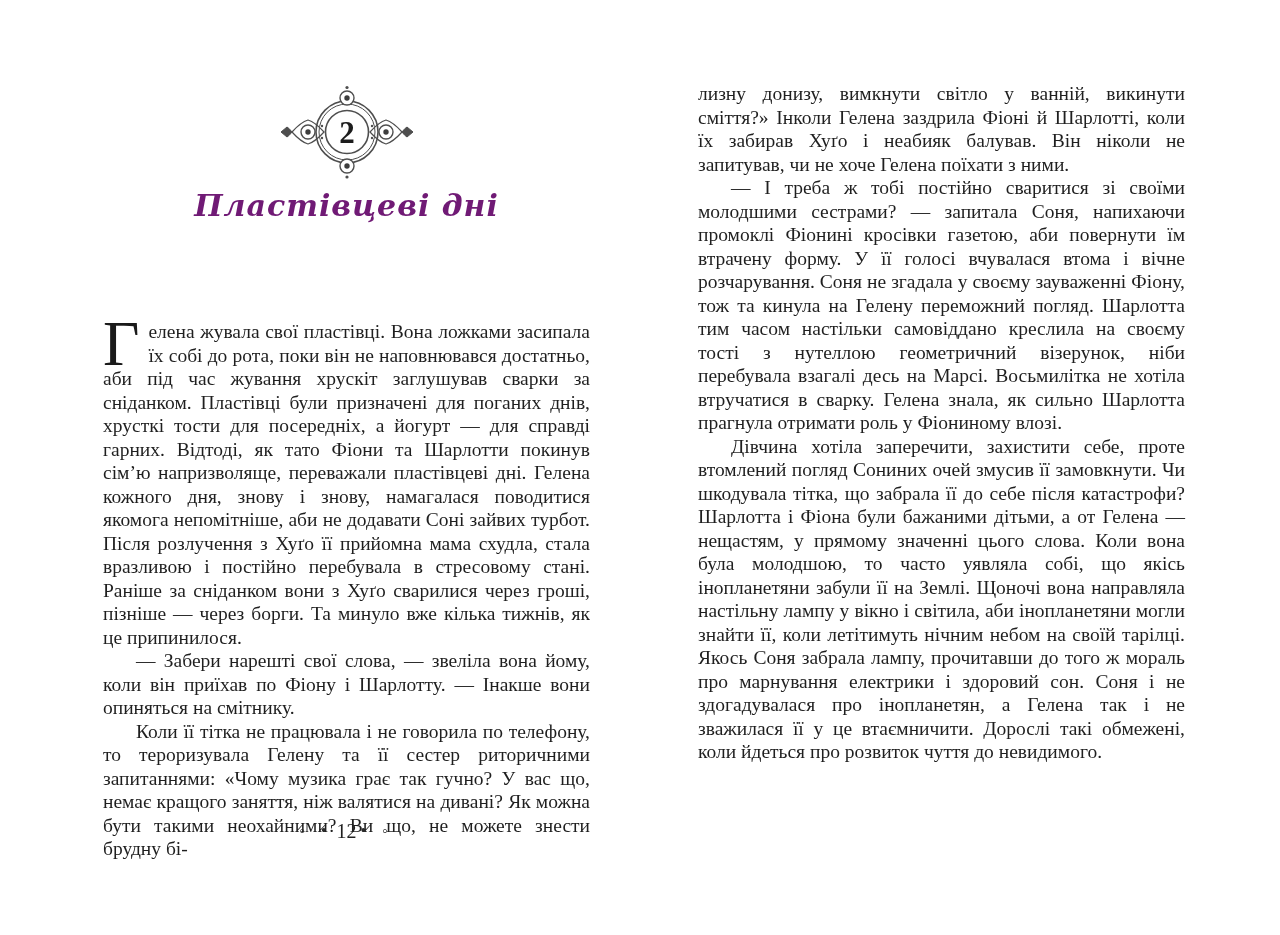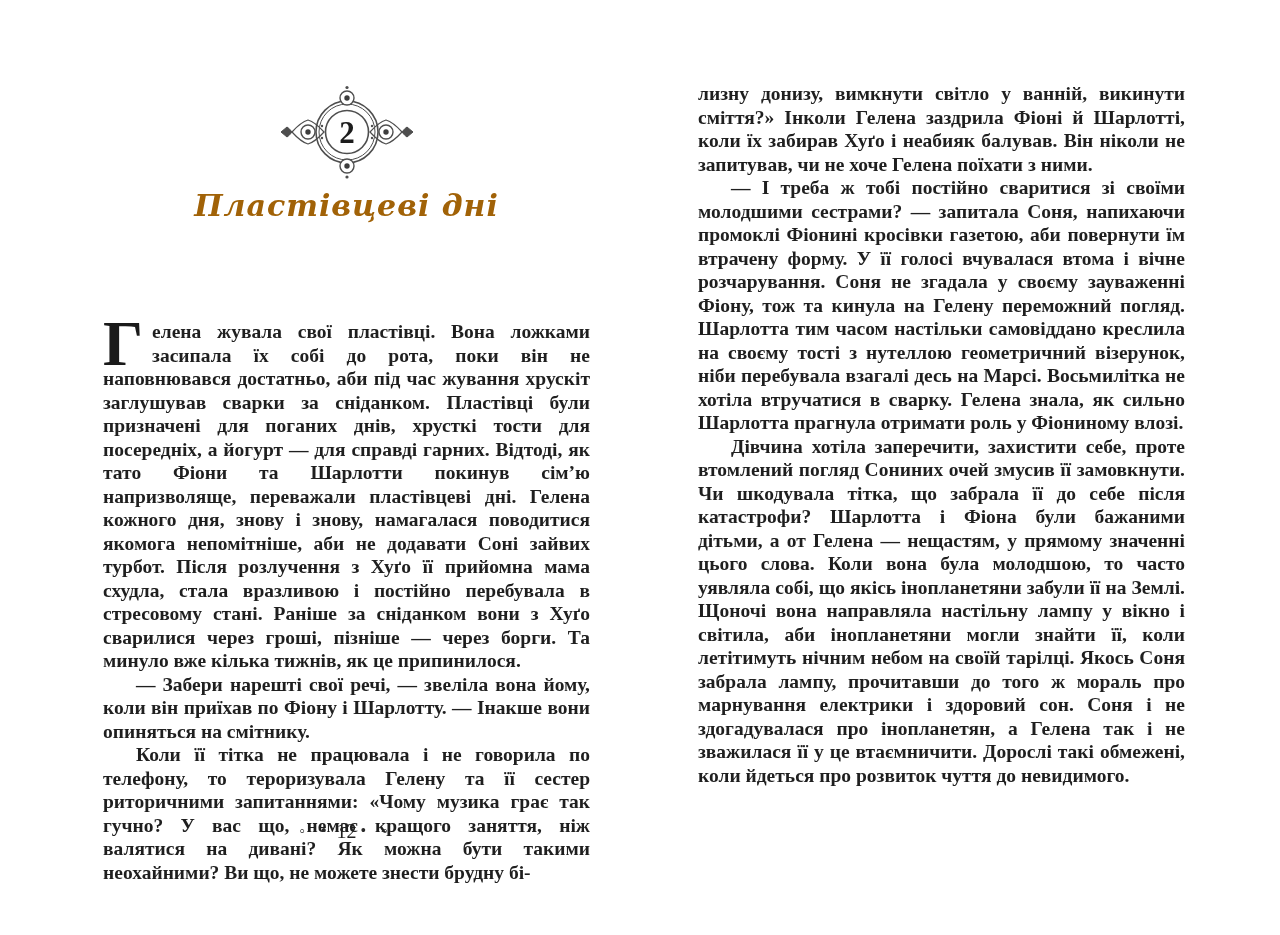--- a/index.html
+++ b/index.html
@@ -38,36 +38,36 @@
   .chapter-title {
     position: absolute;
     top: 188px;
     left: 0;
     width: 100%;
     text-align: center;
     font-family: "DejaVu Serif", serif;
     font-style: italic;
     font-size: 30px;
     letter-spacing: 1px;
-    color: #a16207;
+    color: #701a75;
   }
 
   .body-text {
     position: absolute;
     left: 0;
     right: 0;
     font-size: 19.5px;
     line-height: 23.5px;
     text-align: justify;
     color: #1f1f1f;
   }
   .body-left  { top: 320px; }
   .body-right { top: 82px; }
 
-  .body-text p { margin: 0; font-weight: bold; }
+  .body-text p { margin: 0; }
   .body-text p.indent { text-indent: 33px; }
 
   .dropcap {
     float: left;
     font-size: 63px;
     line-height: 45px;
     padding: 2px 9px 0 0;
     color: #1a1a1a;
   }
 
@@ -130,21 +130,21 @@
         <circle cx="70" cy="93" r="1.6" fill="#4e4e4e" stroke="none"></circle>
       </g>
       <text x="70" y="59" text-anchor="middle" class="chapter-num-text">2</text>
     </svg>
   </div>
 
   <h1 class="chapter-title">Пластівцеві дні</h1>
 
   <div class="body-text body-left">
     <p><span class="dropcap">Г</span><span>елена жувала свої пластівці. Вона ложками засипала їх собі до рота, поки він не наповнювався достатньо, аби під час жування хрускіт заглушував сварки за сніданком. Пластівці були призначені для поганих днів, хрусткі тости для посередніх, а йогурт — для справді гарних. Відтоді, як тато Фіони та Шарлотти покинув сім’ю напризволяще, переважали пластівцеві дні. Гелена кожного дня, знову і знову, намагалася поводитися якомога непомітніше, аби не додавати Соні зайвих турбот. Після розлучення з Хуґо її прийомна мама схудла, стала вразливою і постійно перебувала в стресовому стані. Раніше за сніданком вони з Хуґо сварилися через гроші, пізніше — через борги. Та минуло вже кілька тижнів, як це припинилося.</span></p>
-    <p class="indent">— Забери нарешті свої речі, — звеліла вона йому, коли він приїхав по Фіону і Шарлотту. — Інакше вони опиняться на смітнику.</p>
+    <p class="indent">— Забери нарешті свої слова, — звеліла вона йому, коли він приїхав по Фіону і Шарлотту. — Інакше вони опиняться на смітнику.</p>
     <p class="indent">Коли її тітка не працювала і не говорила по телефону, то тероризувала Гелену та її сестер риторичними запитаннями: «Чому музика грає так гучно? У вас що, немає кращого заняття, ніж валятися на дивані? Як можна бути такими неохайними? Ви що, не можете знести брудну бі-</p>
   </div>
 
   <div class="page-footer">
     <span class="footer-deco">◦ •</span><span class="footer-num">12</span><span class="footer-deco">• ◦</span>
   </div>
 </section>
 
 <section class="page page-right">
 

